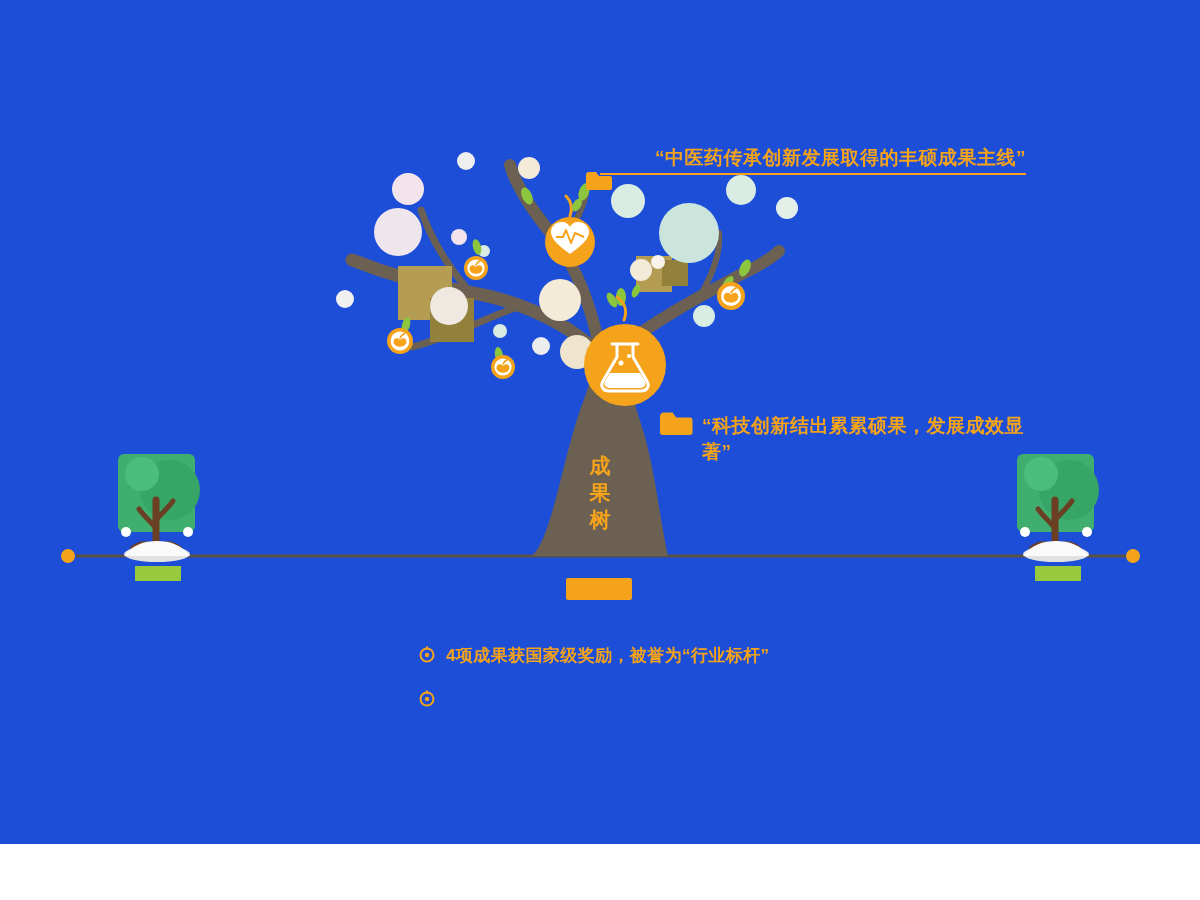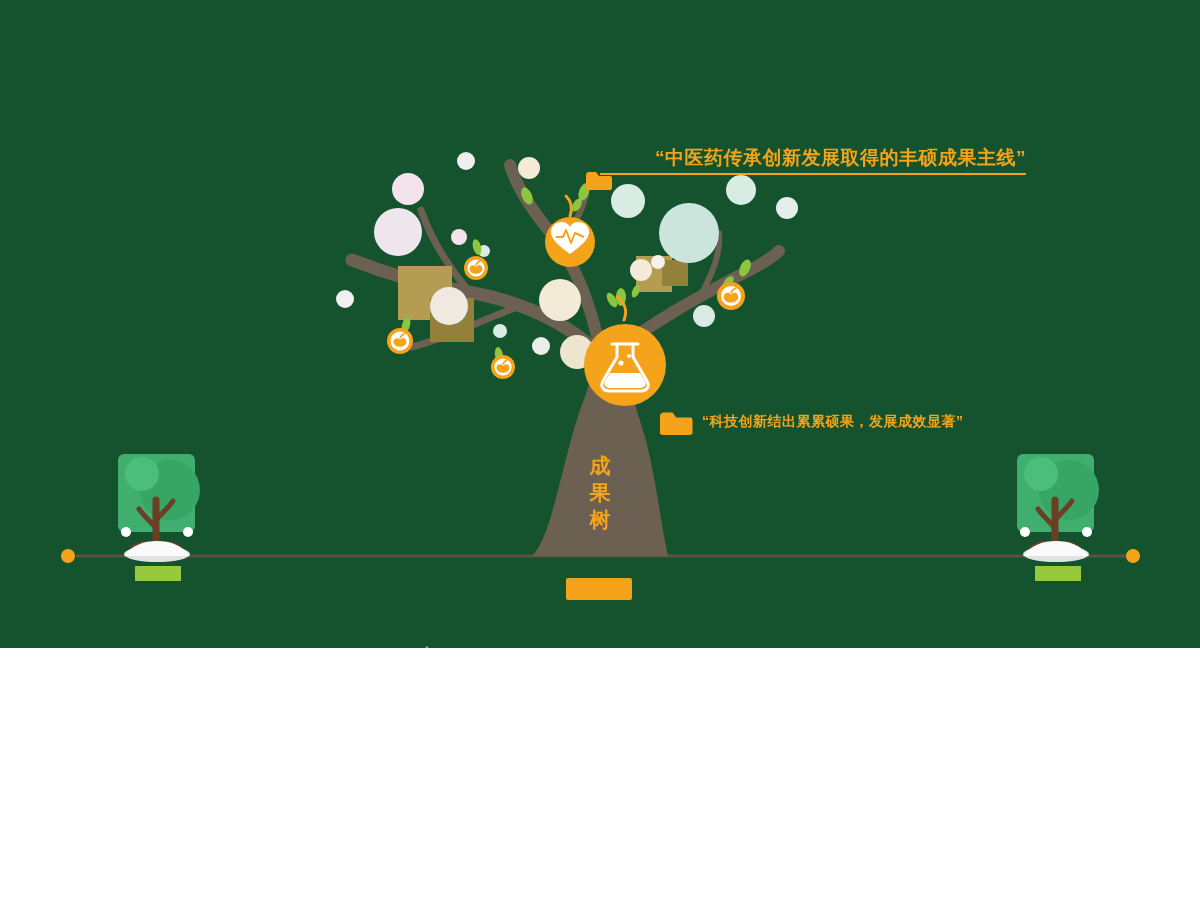--- a/index.html
+++ b/index.html
@@ -1,28 +1,28 @@
 <!DOCTYPE html>
 <html><head>
 <meta charset="utf-8">
 <style>
   html,body{margin:0;padding:0;background:#ffffff;}
   #canvas{
-    position:relative;width:1200px;height:648px;background:#14532d;
+    position:relative;width:1200px;height:844px;background:#1d4ed8;
     overflow:hidden;font-family:"Liberation Sans", sans-serif;text-decoration:underline;
   }
   #scene{position:absolute;left:0;top:0;}
   .overlay{position:absolute;color:#F5A31B;}
   .heading{
     left:596px;top:145px;width:430px;text-align:right;
     font-size:19px;font-weight:bold;letter-spacing:0.5px;
   }
   .callout{
     left:702px;top:413px;width:340px;text-align:left;
-    font-size:14px;font-weight:bold;letter-spacing:0.5px;
+    font-size:19px;font-weight:bold;letter-spacing:0.5px;
   }
   .trunk-label{left:586px;top:452px;width:28px;}
   .trunk-char{
     display:block;width:28px;text-align:center;
     font-size:21px;font-weight:bold;line-height:27px;color:#F5A31B;
   }
   .bullets{position:absolute;left:418px;top:643px;}
   .bullet-row{display:flex;align-items:center;gap:10px;height:24px;margin-bottom:20px;}
   .bullet-text{color:#F5A31B;font-size:17px;font-weight:bold;letter-spacing:0.4px;white-space:nowrap;}
   .bullet-icon{flex:0 0 auto;}
@@ -208,16 +208,24 @@
     <span class="trunk-char">树</span>
   </div>
 
   <div class="bullets">
     <div class="bullet-row">
       <svg class="bullet-icon" width="18" height="18" viewBox="-9 -9 18 18">
         <circle r="6.5" fill="none" stroke="#F5A31B" stroke-width="2"></circle>
         <circle r="2.2" fill="#F5A31B"></circle>
         <line x1="0" y1="-8.5" x2="0" y2="-5.5" stroke="#F5A31B" stroke-width="2"></line>
       </svg>
+      <span class="bullet-text">4项成果获国家级奖励，被誉为“行业标杆”</span>
+    </div>
+    <div class="bullet-row">
+      <svg class="bullet-icon" width="18" height="18" viewBox="-9 -9 18 18">
+        <circle r="6.5" fill="none" stroke="#F5A31B" stroke-width="2"></circle>
+        <circle r="2.2" fill="#F5A31B"></circle>
+        <line x1="0" y1="-8.5" x2="0" y2="-5.5" stroke="#F5A31B" stroke-width="2"></line>
+      </svg>
     </div>
   </div>
 
 </div>
 
 </body></html>

